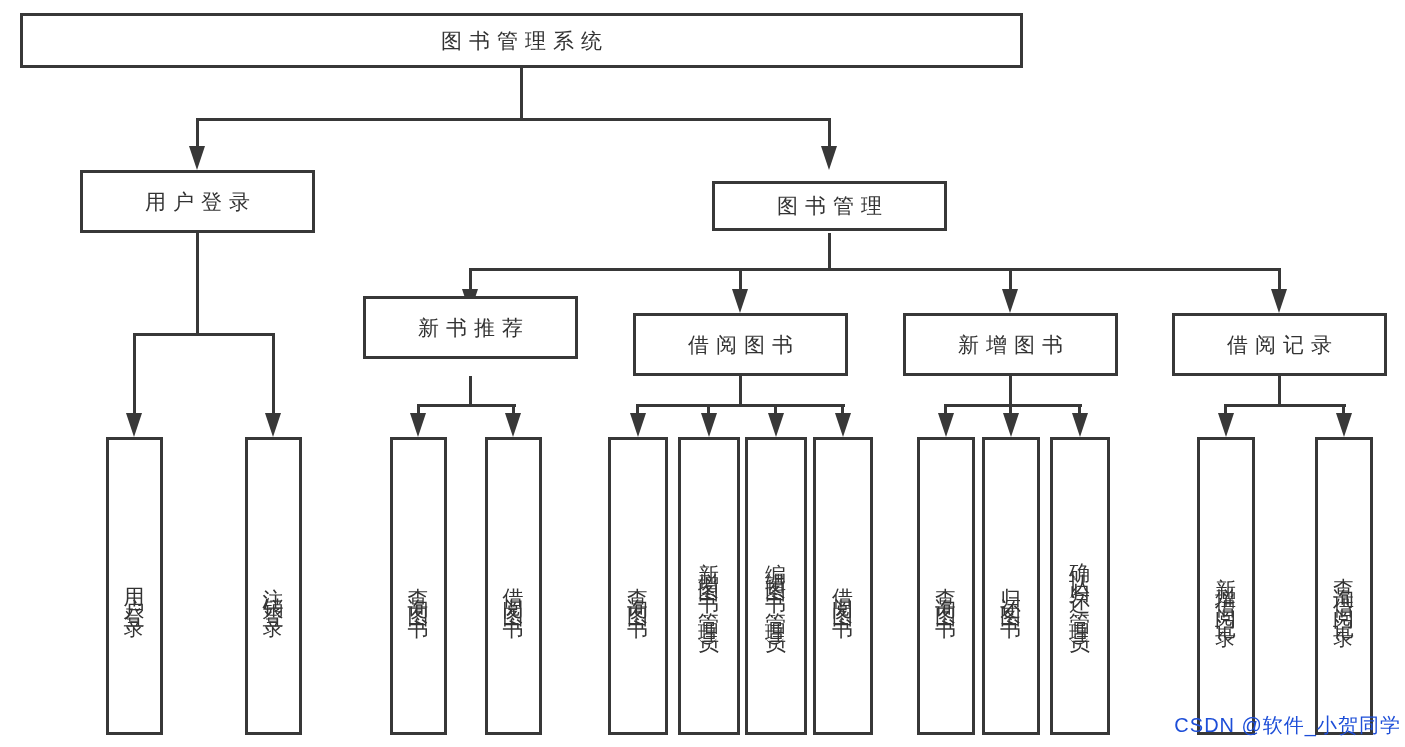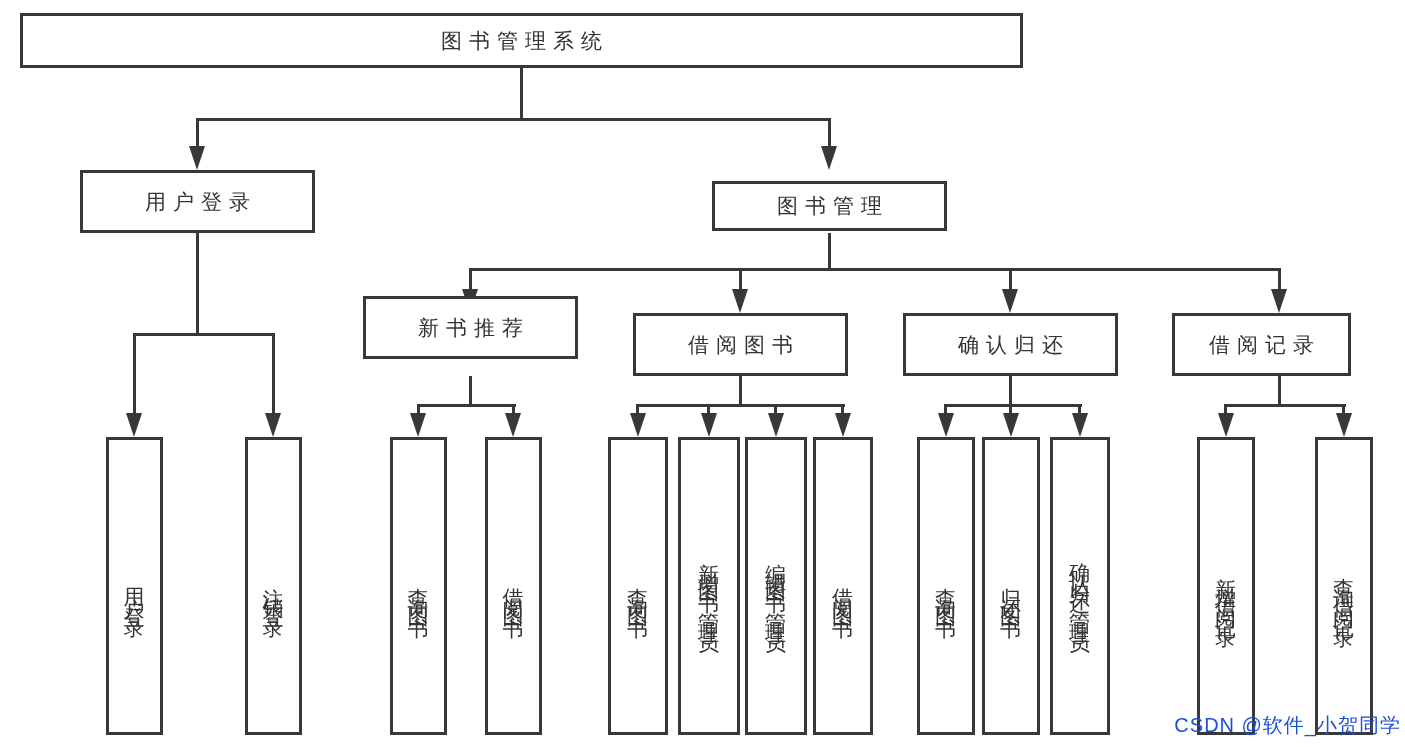--- a/index.html
+++ b/index.html
@@ -96,23 +96,23 @@
   <div class="line" style="left:1278px;top:268px;width:3px;height:24px;"></div>
   <div class="arrow" style="left:1271px;top:289px;"></div>
 
   <div class="box h" style="left:363px;top:296px;width:215px;height:63px;">
     <span>新书推荐</span>
   </div>
   <div class="box h" style="left:633px;top:313px;width:215px;height:63px;">
     <span>借阅图书</span>
   </div>
   <div class="box h" style="left:903px;top:313px;width:215px;height:63px;">
-    <span>确认归还</span>
+    <span>新增图书</span>
   </div>
-  <div class="box h" style="left:1172px;top:313px;width:179px;height:63px;">
+  <div class="box h" style="left:1172px;top:313px;width:215px;height:63px;">
     <span>借阅记录</span>
   </div>
 
   <div class="line" style="left:469px;top:376px;width:3px;height:30px;"></div>
   <div class="line" style="left:417px;top:404px;width:99px;height:3px;"></div>
   <div class="line" style="left:417px;top:404px;width:3px;height:12px;"></div>
   <div class="arrow" style="left:410px;top:413px;"></div>
   <div class="line" style="left:512px;top:404px;width:3px;height:12px;"></div>
   <div class="arrow" style="left:505px;top:413px;"></div>
 

